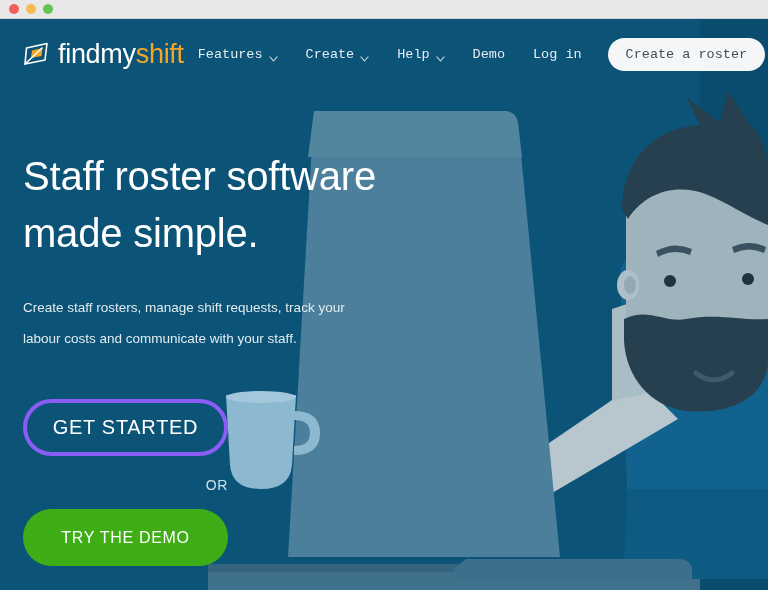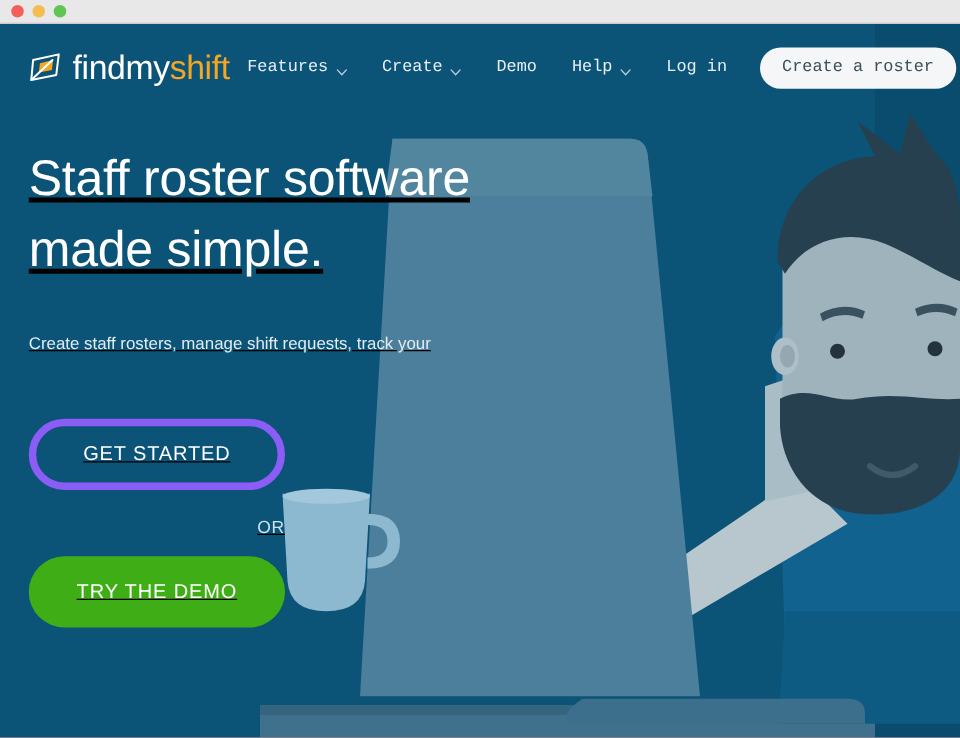--- a/index.html
+++ b/index.html
@@ -121,25 +121,24 @@
     border-radius: 20px;
     padding: 9px 18px;
     cursor: pointer;
     white-space: nowrap;
     font-family: Liberation Mono, monospace;
   }
 
   
   .hero {
     position: absolute;
-    top: 96px;
+    top: 129px;
     left: 23px;
     width: 430px;
     z-index: 10;
-    text-decoration: underline;
   }
   .headline {
     color: #ffffff;
     font-size: 40px;
     line-height: 57px;
     font-weight: 300;
     letter-spacing: -0.2px;
   }
   .headline .l2 { display: block; }
 
@@ -154,25 +153,25 @@
   .subhead .s2 { display: block; }
 
   .actions { margin-top: 45px; }
 
   .btn-outline {
     display: flex;
     align-items: center;
     justify-content: center;
     width: 205px;
     height: 57px;
-    border: 6px solid #8b5cf6;
+    border: 4px solid #8b5cf6;
     border-radius: 30px;
     background: transparent;
     color: #ffffff;
-    font-size: 16px;
+    font-size: 20px;
     letter-spacing: 0.7px;
     cursor: pointer;
     font-family: "Liberation Sans", sans-serif;
   }
   .or-text {
     width: 205px;
     text-align: right;
     color: #cfe0ea;
     font-size: 14px;
     letter-spacing: 0.6px;
@@ -299,49 +298,50 @@
         <a class="nav-item" href="#">
           <span>Create</span>
           <span class="chev">
             <svg viewBox="0 0 10 7" xmlns="http://www.w3.org/2000/svg">
                 <path d="M1 1 L5 5.4 L9 1" fill="none" stroke="#dce8ef" stroke-width="1.2" stroke-linecap="round"></path>
               </svg>
           </span>
         </a>
 
         <a class="nav-item" href="#">
-          <span>Demo</span>
-        </a>
-
-        <a class="nav-item" href="#">
           <span>Help</span>
           <span class="chev">
             <svg viewBox="0 0 10 7" xmlns="http://www.w3.org/2000/svg">
                 <path d="M1 1 L5 5.4 L9 1" fill="none" stroke="#dce8ef" stroke-width="1.2" stroke-linecap="round"></path>
               </svg>
           </span>
         </a>
 
         <a class="nav-item" href="#">
+          <span>Demo</span>
+        </a>
+
+        <a class="nav-item" href="#">
           <span>Log in</span>
         </a>
 
         <button class="cta-pill">Create a roster</button>
       </nav>
     </div>
 
     <div class="hero">
 
       <h1 class="headline">
         <span class="l1">Staff roster software</span>
         <span class="l2">made simple.</span>
       </h1>
 
       <p class="subhead">
         <span class="s1">Create staff rosters, manage shift requests, track your</span>
+        <span class="s2">labour costs and communicate with your staff.</span>
       </p>
 
       <div class="actions">
         <button class="btn-outline">GET STARTED</button>
         <div class="or-text">OR</div>
         <button class="btn-green">TRY THE DEMO</button>
       </div>
     </div>
 
   </div>

